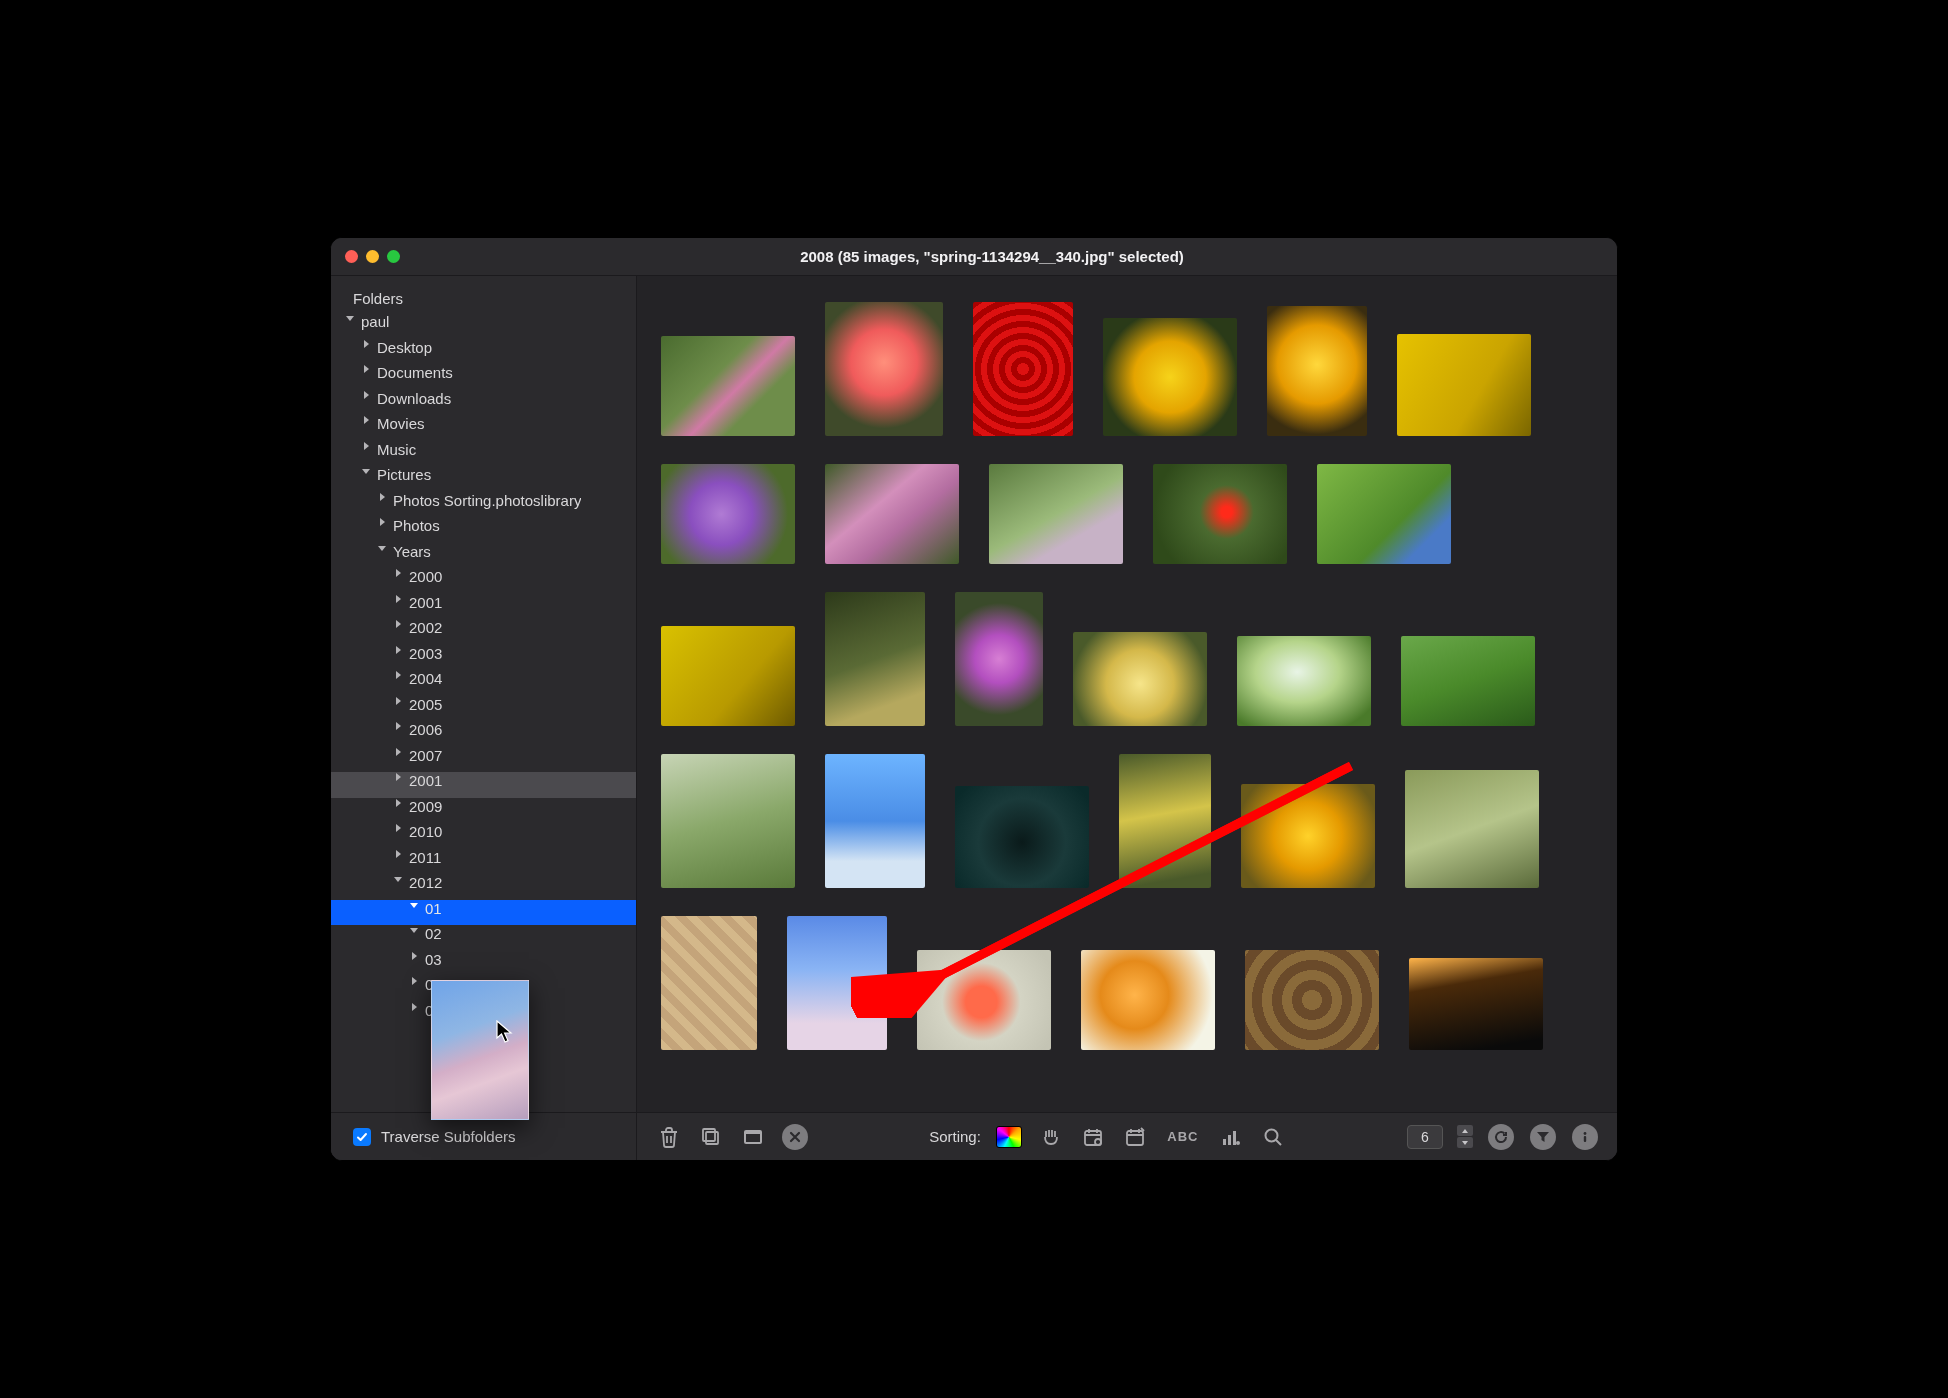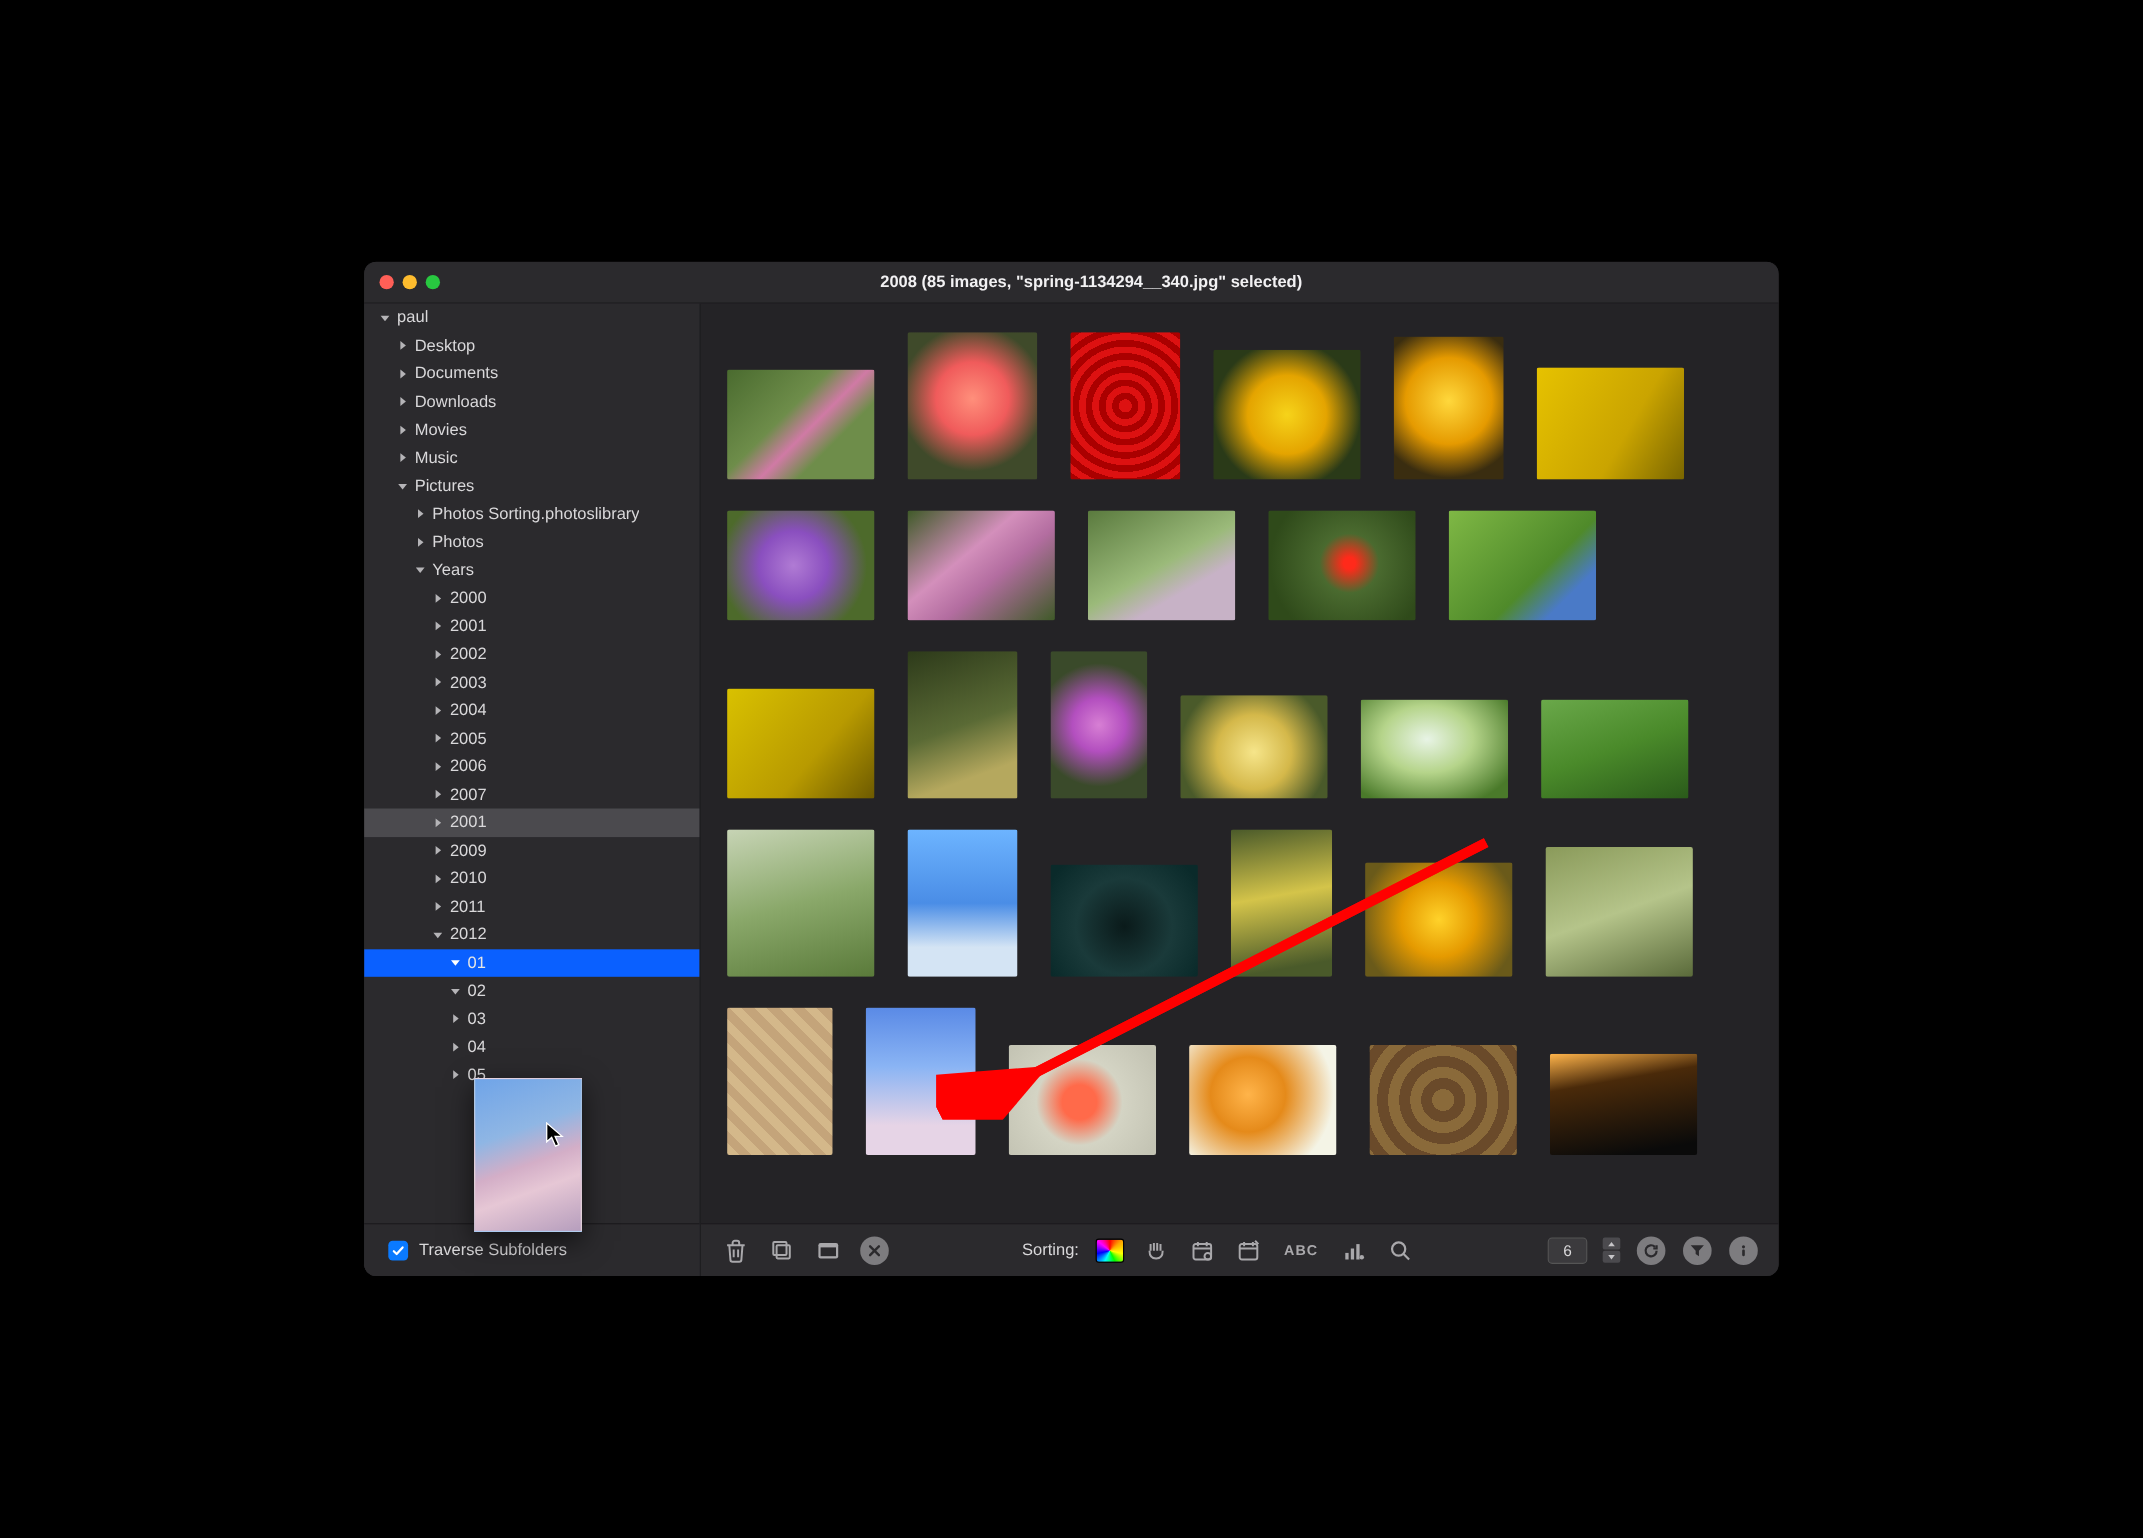--- a/index.html
+++ b/index.html
@@ -54,21 +54,21 @@
   }
   .sidebar-top{padding:20px 26px 10px;}
   .open-folder{
     width:100%;height:32px;border:none;border-radius:6px;
     background:#555458;color:var(--text-bright);
     font-size:15px;cursor:pointer;
   }
   .side-label{padding:14px 22px 6px;font-size:15px;color:var(--text);font-weight:500;}
   .tree{flex:1;overflow:auto;font-size:15px;color:var(--text);user-select:none;}
   .tree-row{
-    display:flex;align-items:center;height:25.5px;
+    display:flex;align-items:flex-start;height:25.5px;
     padding-left:var(--ind,12px);cursor:default;
     position:relative;
   }
   .tree-row.selected{background:var(--sel);}
   .tree-row.drop-target{background:var(--accent);color:#e5e5e5;}
   .disclosure{width:14px;display:inline-flex;justify-content:center;margin-right:4px;color:var(--text-dim);}
   .tree-row.drop-target .disclosure{color:#fff;}
   .disclosure svg{width:10px;height:10px;}
   .tree-label{white-space:nowrap;overflow:hidden;text-overflow:ellipsis;}
   
@@ -141,20 +141,21 @@
       <div class="dot r"></div>
       <div class="dot y"></div>
       <div class="dot g"></div>
     </div>
     <div class="title">2008 (85 images, "spring-1134294__340.jpg" selected)</div>
   </div>
 
   <div class="body">
 
     <div class="sidebar">
+      <div class="side-label">Folders</div>
       <div class="tree" id="tree">
           <div class="tree-row" style="--ind: 12px;">
             <span class="disclosure">
               <svg viewBox="0 0 10 10">
                 <path d="M1 3l4 5 4-5Z" fill="currentColor"></path>
               </svg>
             </span>
             <span class="tree-label">paul</span>
           </div>
           <div class="tree-row" style="--ind: 28px;">

